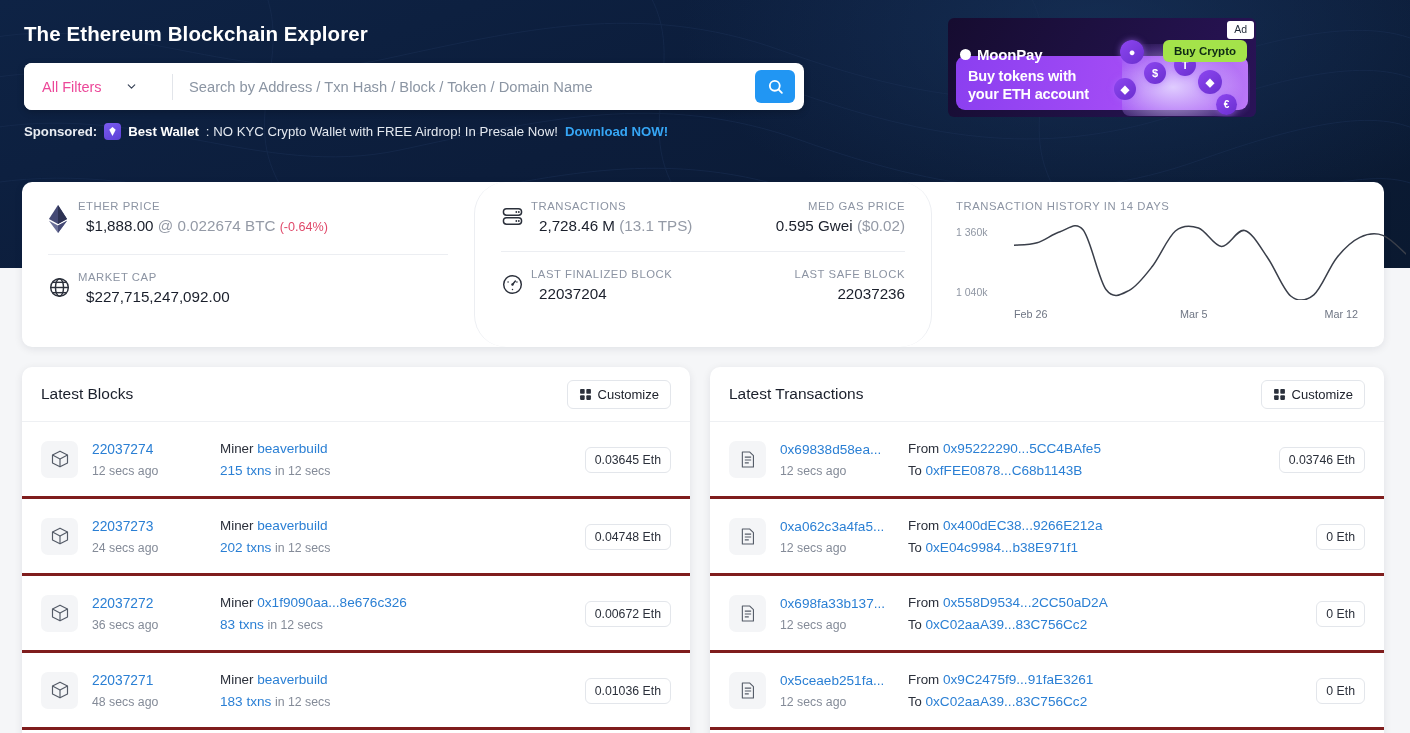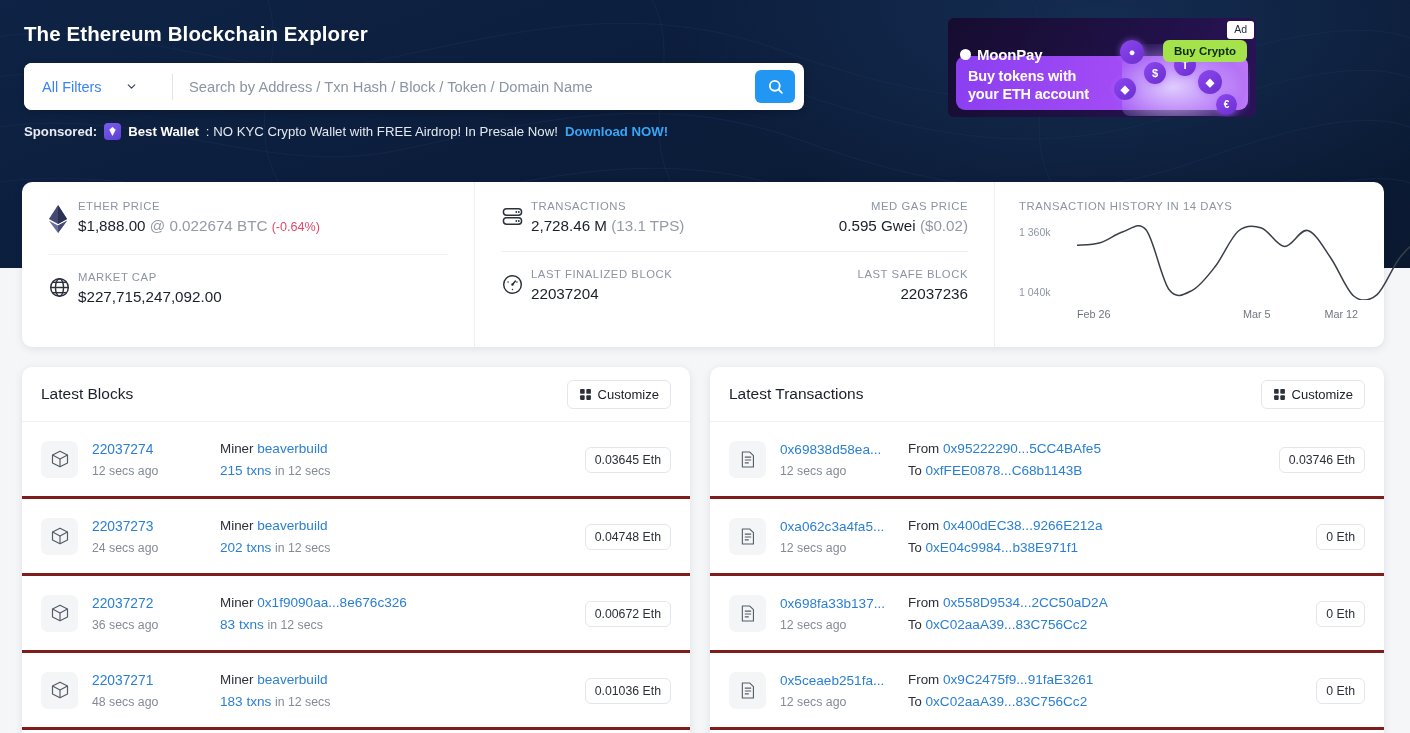--- a/index.html
+++ b/index.html
@@ -38,21 +38,21 @@
     background: #ffffff;
     border-radius: 8px;
     display: flex; align-items: center;
     box-shadow: 0 2px 7px rgba(0,0,0,.22);
     overflow: hidden;
   }
   .filter-select {
     display: flex; align-items: center; 
     width: 148px; height: 100%;
     padding: 0 14px 0 18px;
-    color: #3b82f6; font-size: 14.5px;
+    color: #ec4899; font-size: 14.5px;
     cursor: pointer; background: #fff; border: none;
     font-family: inherit;
     gap: 23px;
   }
   .filter-sep { width: 1px; height: 26px; background: #e2e5ea; }
   .search-input {
     flex: 1; height: 100%;
     border: none; outline: none;
     padding: 0 16px;
     font-size: 14.7px; color: #111827;
@@ -140,33 +140,33 @@
   .stats-card {
     position: absolute; top: 182px; left: 22px;
     width: 1362px; height: 165px;
     background: #ffffff;
     border-radius: 10px;
     box-shadow: 0 2px 9px rgba(16,24,40,.09);
     display: flex;
   }
   .stats-col { padding: 18px 0 11px 0; }
   .stats-col.c1 { width: 452px; padding-left: 26px; padding-right: 26px; }
-  .stats-col.c2 { width: 521px; padding-left: 26px; padding-right: 26px; border-left: 1px solid #eceef2; border-right: 1px solid #eceef2; }
+  .stats-col.c2 { width: 458px; padding-left: 26px; padding-right: 26px; border-left: 1px solid #eceef2; border-right: 1px solid #eceef2; border-radius: 32px; }
   .stats-col.c3 { flex: 1; padding-left: 24px; padding-right: 24px; }
 
   .stat-row { display: flex; align-items: flex-start; }
   .stat-row.two { justify-content: space-between; }
   .stat-icon { width: 30px; flex: 0 0 30px; padding-top: 5px; }
   .stat-block { flex: 1; }
   .stat-label {
     font-size: 11.3px; color: #8c94a3;
     letter-spacing: .55px; text-transform: uppercase;
     margin-bottom: 5px;
   }
-  .stat-value { font-size: 15.2px; color: #1a1f2b; }
+  .stat-value { font-size: 15.2px; color: #1a1f2b; margin-left: 8px; }
   .stat-value .muted { color: #949aa6; }
   .stat-value .down { color: #e0496a; font-size: 12.6px; }
   .stat-right { text-align: right; }
   .hr { height: 1px; background: #eceef2; margin: 17px 0 16px 0; }
 
   
   .chart-title {
     font-size: 11.3px; color: #8c94a3;
     letter-spacing: .55px; text-transform: uppercase;
   }

